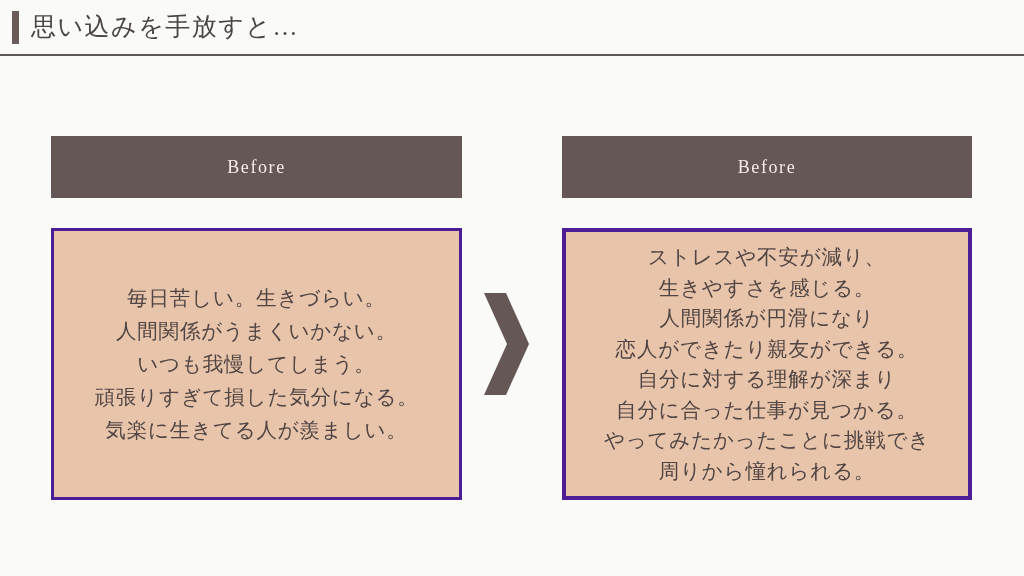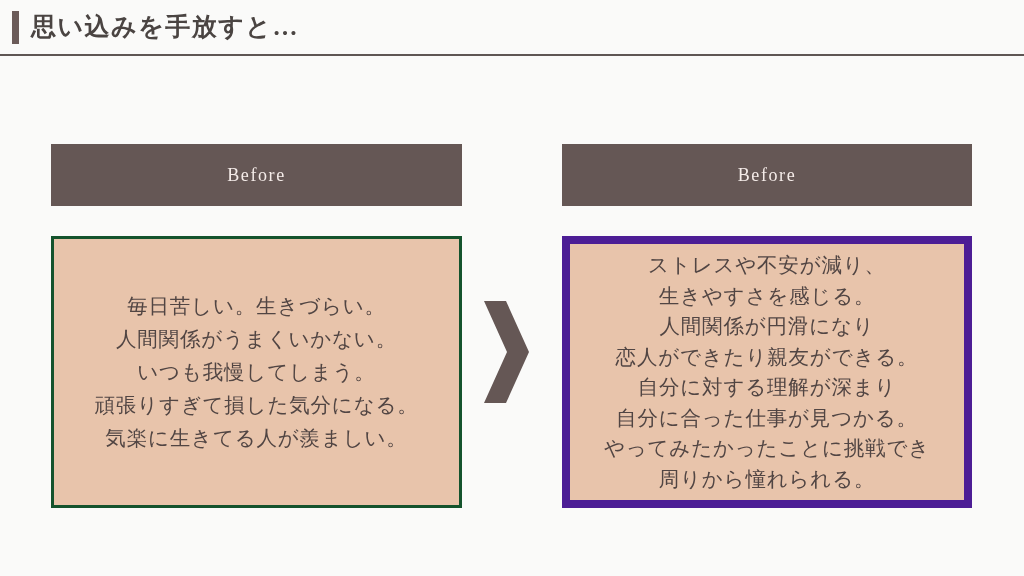--- a/index.html
+++ b/index.html
@@ -18,21 +18,20 @@
 
   
   .slide-header {
     position: absolute;
     left: 0;
     top: 0;
     width: 828px;
     height: 55px;
     display: flex;
     align-items: center;
-    font-weight: bold;
   }
 
   .title-accent-bar {
     position: absolute;
     left: 12px;
     top: 11px;
     width: 7px;
     height: 33px;
     background: #6b5b59;
   }
@@ -54,21 +53,21 @@
     top: 54px;
     width: 1024px;
     height: 2px;
     background: #5e5654;
   }
 
   
   .columns {
     position: absolute;
     left: 0;
-    top: 16px;
+    top: 8px;
     width: 1024px;
     height: 452px;
   }
 
   .column {
     position: absolute;
     top: 128px;
   }
 
   .column-before { left: 51px;  width: 411px; }
@@ -94,26 +93,26 @@
     width: 100%;
     background: #e8c4ab;
     display: flex;
     align-items: center;
     justify-content: center;
     text-align: center;
   }
 
   .column-before .column-body {
     height: 272px;
-    border: 3px solid #14532d;
+    border: 3px solid #4c1d95;
   }
 
   .column-after .column-body {
     height: 272px;
-    border: 8px solid #4c1d95;
+    border: 4px solid #4c1d95;
   }
 
   .body-text {
     color: #514543;
     font-size: 20.5px;
     line-height: 33px;
     letter-spacing: 0.04em;
     white-space: pre-line;
     padding: 0 6px;
   }

